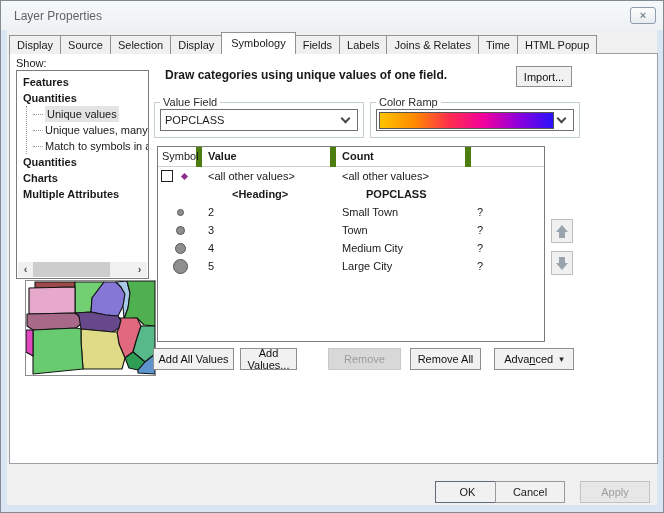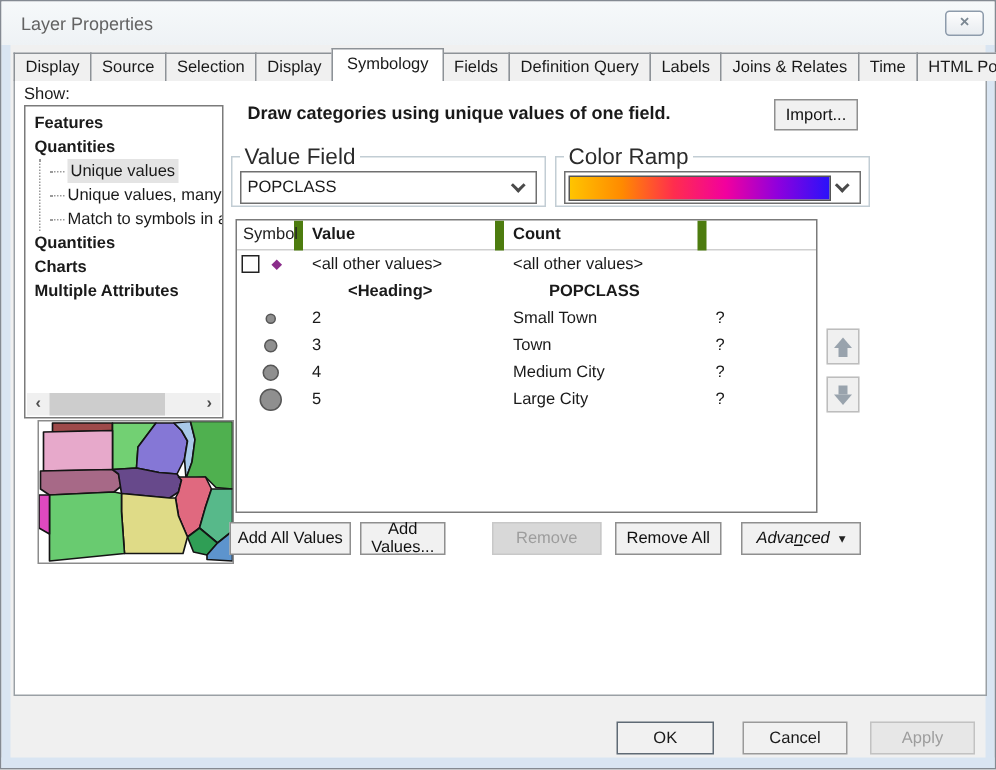--- a/index.html
+++ b/index.html
@@ -33,21 +33,21 @@
   .hs-track{flex:1;position:relative;}
   .hs-thumb{position:absolute;left:0;top:0;bottom:0;width:78%;background:#cdcdcd;}
   .map-box{position:absolute;left:15px;top:226px;width:131px;height:96px;border:1px solid #8c8c8c;background:#fff;}
   .map-box svg{display:block;}
   
   .heading{position:absolute;left:155px;top:14px;font-weight:bold;font-size:12px;width:350px;}
   .btn{background:#f1f1f1;border:1px solid #8f8f8f;text-align:center;font-size:11px;color:#111;display:flex;align-items:center;justify-content:center;cursor:default;}
   .btn.disabled{background:#d8d8d8;border-color:#c8c8c8;color:#9d9d9d;}
   .import-btn{position:absolute;left:506px;top:12px;width:56px;height:21px;}
   fieldset.group{position:absolute;border:1px solid #c2cdd4;margin:0;padding:1px 5px 4px;}
-  fieldset.group legend{font-size:15px;padding:0 3px;color:#2b2b2b;}
+  fieldset.group legend{font-size:11px;padding:0 3px;color:#2b2b2b;}
   .gb-value{left:144px;top:42px;width:210px;height:42px;}
   .gb-ramp{left:360px;top:42px;width:210px;height:42px;}
   .combo{height:22px;border:1px solid #707070;background:#fff;display:flex;align-items:center;}
   .combo .cb-text{flex:1;padding-left:4px;}
   .chev{width:7px;height:7px;border-right:2px solid #4a4a4a;border-bottom:2px solid #4a4a4a;transform:rotate(45deg);margin:-4px 8px 0 4px;flex:0 0 auto;}
   .ramp-swatch{flex:1;height:17px;margin:2px 0 2px 2px;border:1px solid #555;}
   
   .vtable{position:absolute;left:147px;top:92px;width:388px;height:196px;border:1px solid #7b7b7b;background:#fff;overflow:hidden;}
   .vhead,.vrow{display:grid;grid-template-columns:44px 134px 135px 53px auto;align-items:center;}
   .vhead{height:20px;border-bottom:1px solid #cfcfcf;}
@@ -68,26 +68,26 @@
   .movebtn{position:absolute;width:22px;height:24px;background:#f0f0f0;border:1px solid #bdbdbd;display:flex;align-items:center;justify-content:center;}
   .mv-up{left:541px;top:165px;} .mv-dn{left:541px;top:197px;}
   .arrow{position:relative;width:12px;height:13px;display:inline-block;}
   .arrow .head{position:absolute;left:0;width:0;height:0;border-left:6px solid transparent;border-right:6px solid transparent;}
   .arrow.up .head{top:0;border-bottom:7px solid #99a3ad;}
   .arrow.up .stem{position:absolute;top:7px;left:3px;width:6px;height:6px;background:#99a3ad;}
   .arrow.dn .head{bottom:0;border-top:7px solid #99a3ad;}
   .arrow.dn .stem{position:absolute;bottom:7px;left:3px;width:6px;height:6px;background:#99a3ad;}
   
   .act{position:absolute;top:294px;height:22px;}
-  .a1{left:143px;width:81px;} .a2{left:230px;width:57px;} .a3{left:318px;width:73px;} .a4{left:400px;width:71px;} .a5{left:484px;width:80px;gap:6px;font-style:italic;}
+  .a1{left:143px;width:81px;} .a2{left:230px;width:57px;} .a3{left:318px;width:73px;} .a4{left:400px;width:71px;} .a5{left:484px;width:80px;gap:6px;}
   .adv-caret{font-size:9px;color:#222;}
   .u{text-decoration:underline;}
   
   .footer-btn{position:absolute;top:480px;height:22px;background:#f1f1f1;border:1px solid #9a9a9a;text-align:center;line-height:20px;}
-  .ok{left:410px;width:65px;border-color:#5f6a75;}
+  .ok{left:434px;width:65px;border-color:#5f6a75;}
   .cancel{left:494px;width:70px;}
   .apply{left:579px;width:70px;color:#9d9d9d;background:#e7e7e7;border-color:#c2c2c2;}
 </style>
 </head>
 <body>
 
 <div class="stage">
   <div class="dialog">
     <div class="strip left"></div>
     <div class="strip right"></div>
@@ -98,21 +98,20 @@
       <div class="close-btn">×</div>
     </div>
 
     <div class="tabs">
       <span class="tab">Display</span>
       <span class="tab">Source</span>
       <span class="tab">Selection</span>
       <span class="tab">Display</span>
       <span class="tab active">Symbology</span>
       <span class="tab">Fields</span>
-      <span class="tab">Definition Query</span>
       <span class="tab">Labels</span>
       <span class="tab">Joins &amp; Relates</span>
       <span class="tab">Time</span>
       <span class="tab">HTML Popup</span>
     </div>
 
     <div class="page">
 
       <span class="show-label">Show:</span>
 

